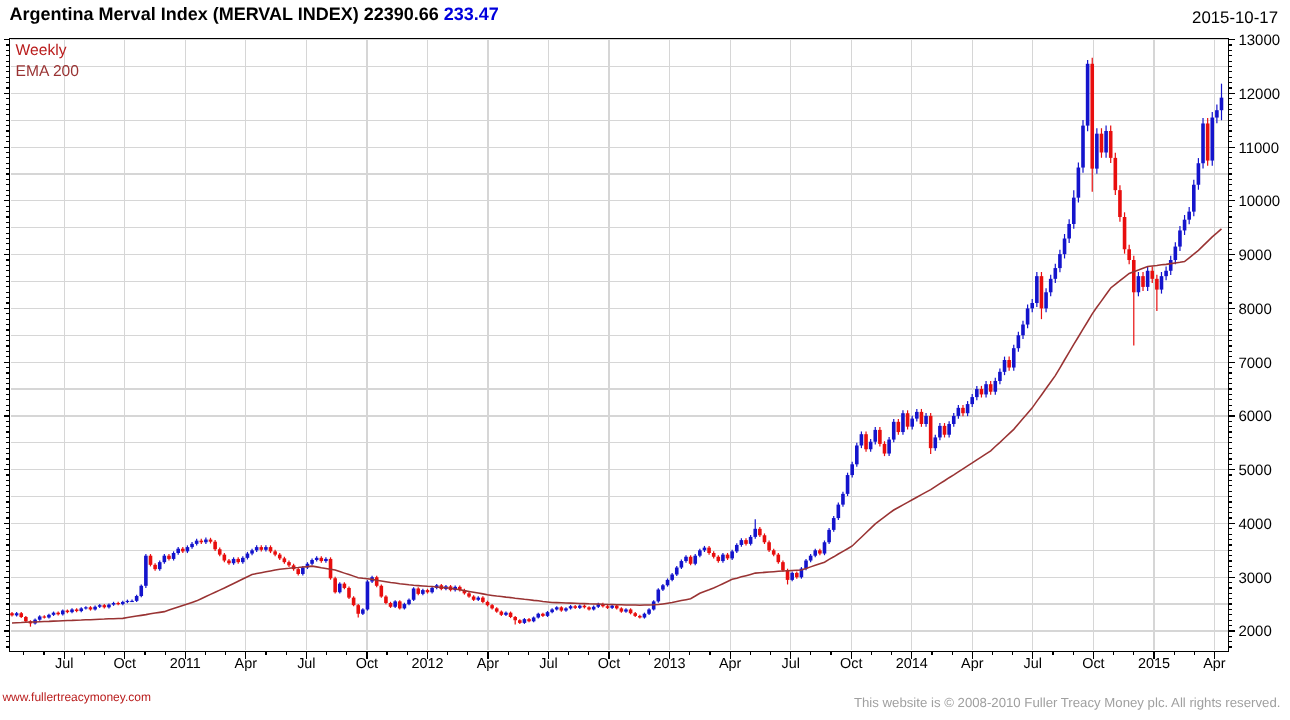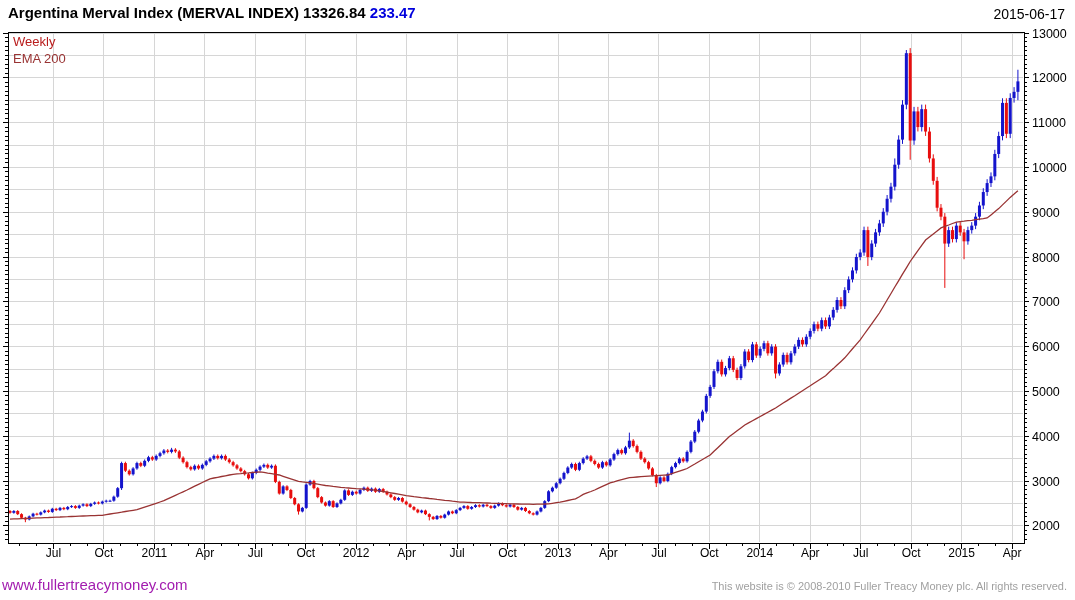--- a/index.html
+++ b/index.html
@@ -4,31 +4,31 @@
 <style>
   html,body{margin:0;padding:0;background:#fff;}
   .page{position:relative;width:1075px;height:600px;background:#fff;
         font-family:"Liberation Sans","DejaVu Sans",sans-serif;overflow:hidden;}
   .title{position:absolute;left:8px;top:4px;font-size:15px;font-weight:bold;color:#000;white-space:nowrap;}
   .title .chg{color:#0000dd;margin-top:30px;}
   .date{position:absolute;right:10px;top:6px;font-size:14px;color:#000;}
   .legend-weekly{position:absolute;left:13px;top:34px;font-size:13px;color:#b91c1c;}
   .legend-ema{position:absolute;left:13px;top:51px;font-size:13px;color:#993333;text-align:center;}
   .chart-svg{position:absolute;left:0;top:0;}
-  .footer-site{position:absolute;left:2px;top:576px;font-size:15px;color:#a21caf;}
+  .footer-site{position:absolute;left:2px;top:576px;font-size:10px;color:#b91c1c;}
   .footer-copy{position:absolute;right:8px;top:580px;font-size:11px;color:#a0a0a0;}
 </style>
 </head>
 <body>
 
 <div class="page">
 
-  <div class="title"><span>Argentina Merval Index (MERVAL INDEX) 13326.84</span>&nbsp;<span class="chg">233.47</span></div>
+  <div class="title"><span>Argentina Merval Index (MERVAL INDEX) 22390.66</span>&nbsp;<span class="chg">233.47</span></div>
 
-  <div class="date">2015-06-17</div>
+  <div class="date">2015-10-17</div>
 
   <svg id="chart-svg" class="chart-svg" width="1075" height="600" viewBox="0 0 1075 600">
       <g stroke="#d6d6d6" stroke-width="1" shape-rendering="crispEdges">
         <line x1="9" x2="1023" y1="525.8" y2="525.8"></line>
         <line x1="9" x2="1023" y1="503.4" y2="503.4"></line>
         <line x1="9" x2="1023" y1="481" y2="481"></line>
         <line x1="9" x2="1023" y1="458.6" y2="458.6"></line>
         <line x1="9" x2="1023" y1="436.2" y2="436.2"></line>
         <line x1="9" x2="1023" y1="413.8" y2="413.8"></line>
         <line x1="9" x2="1023" y1="391.4" y2="391.4"></line>

